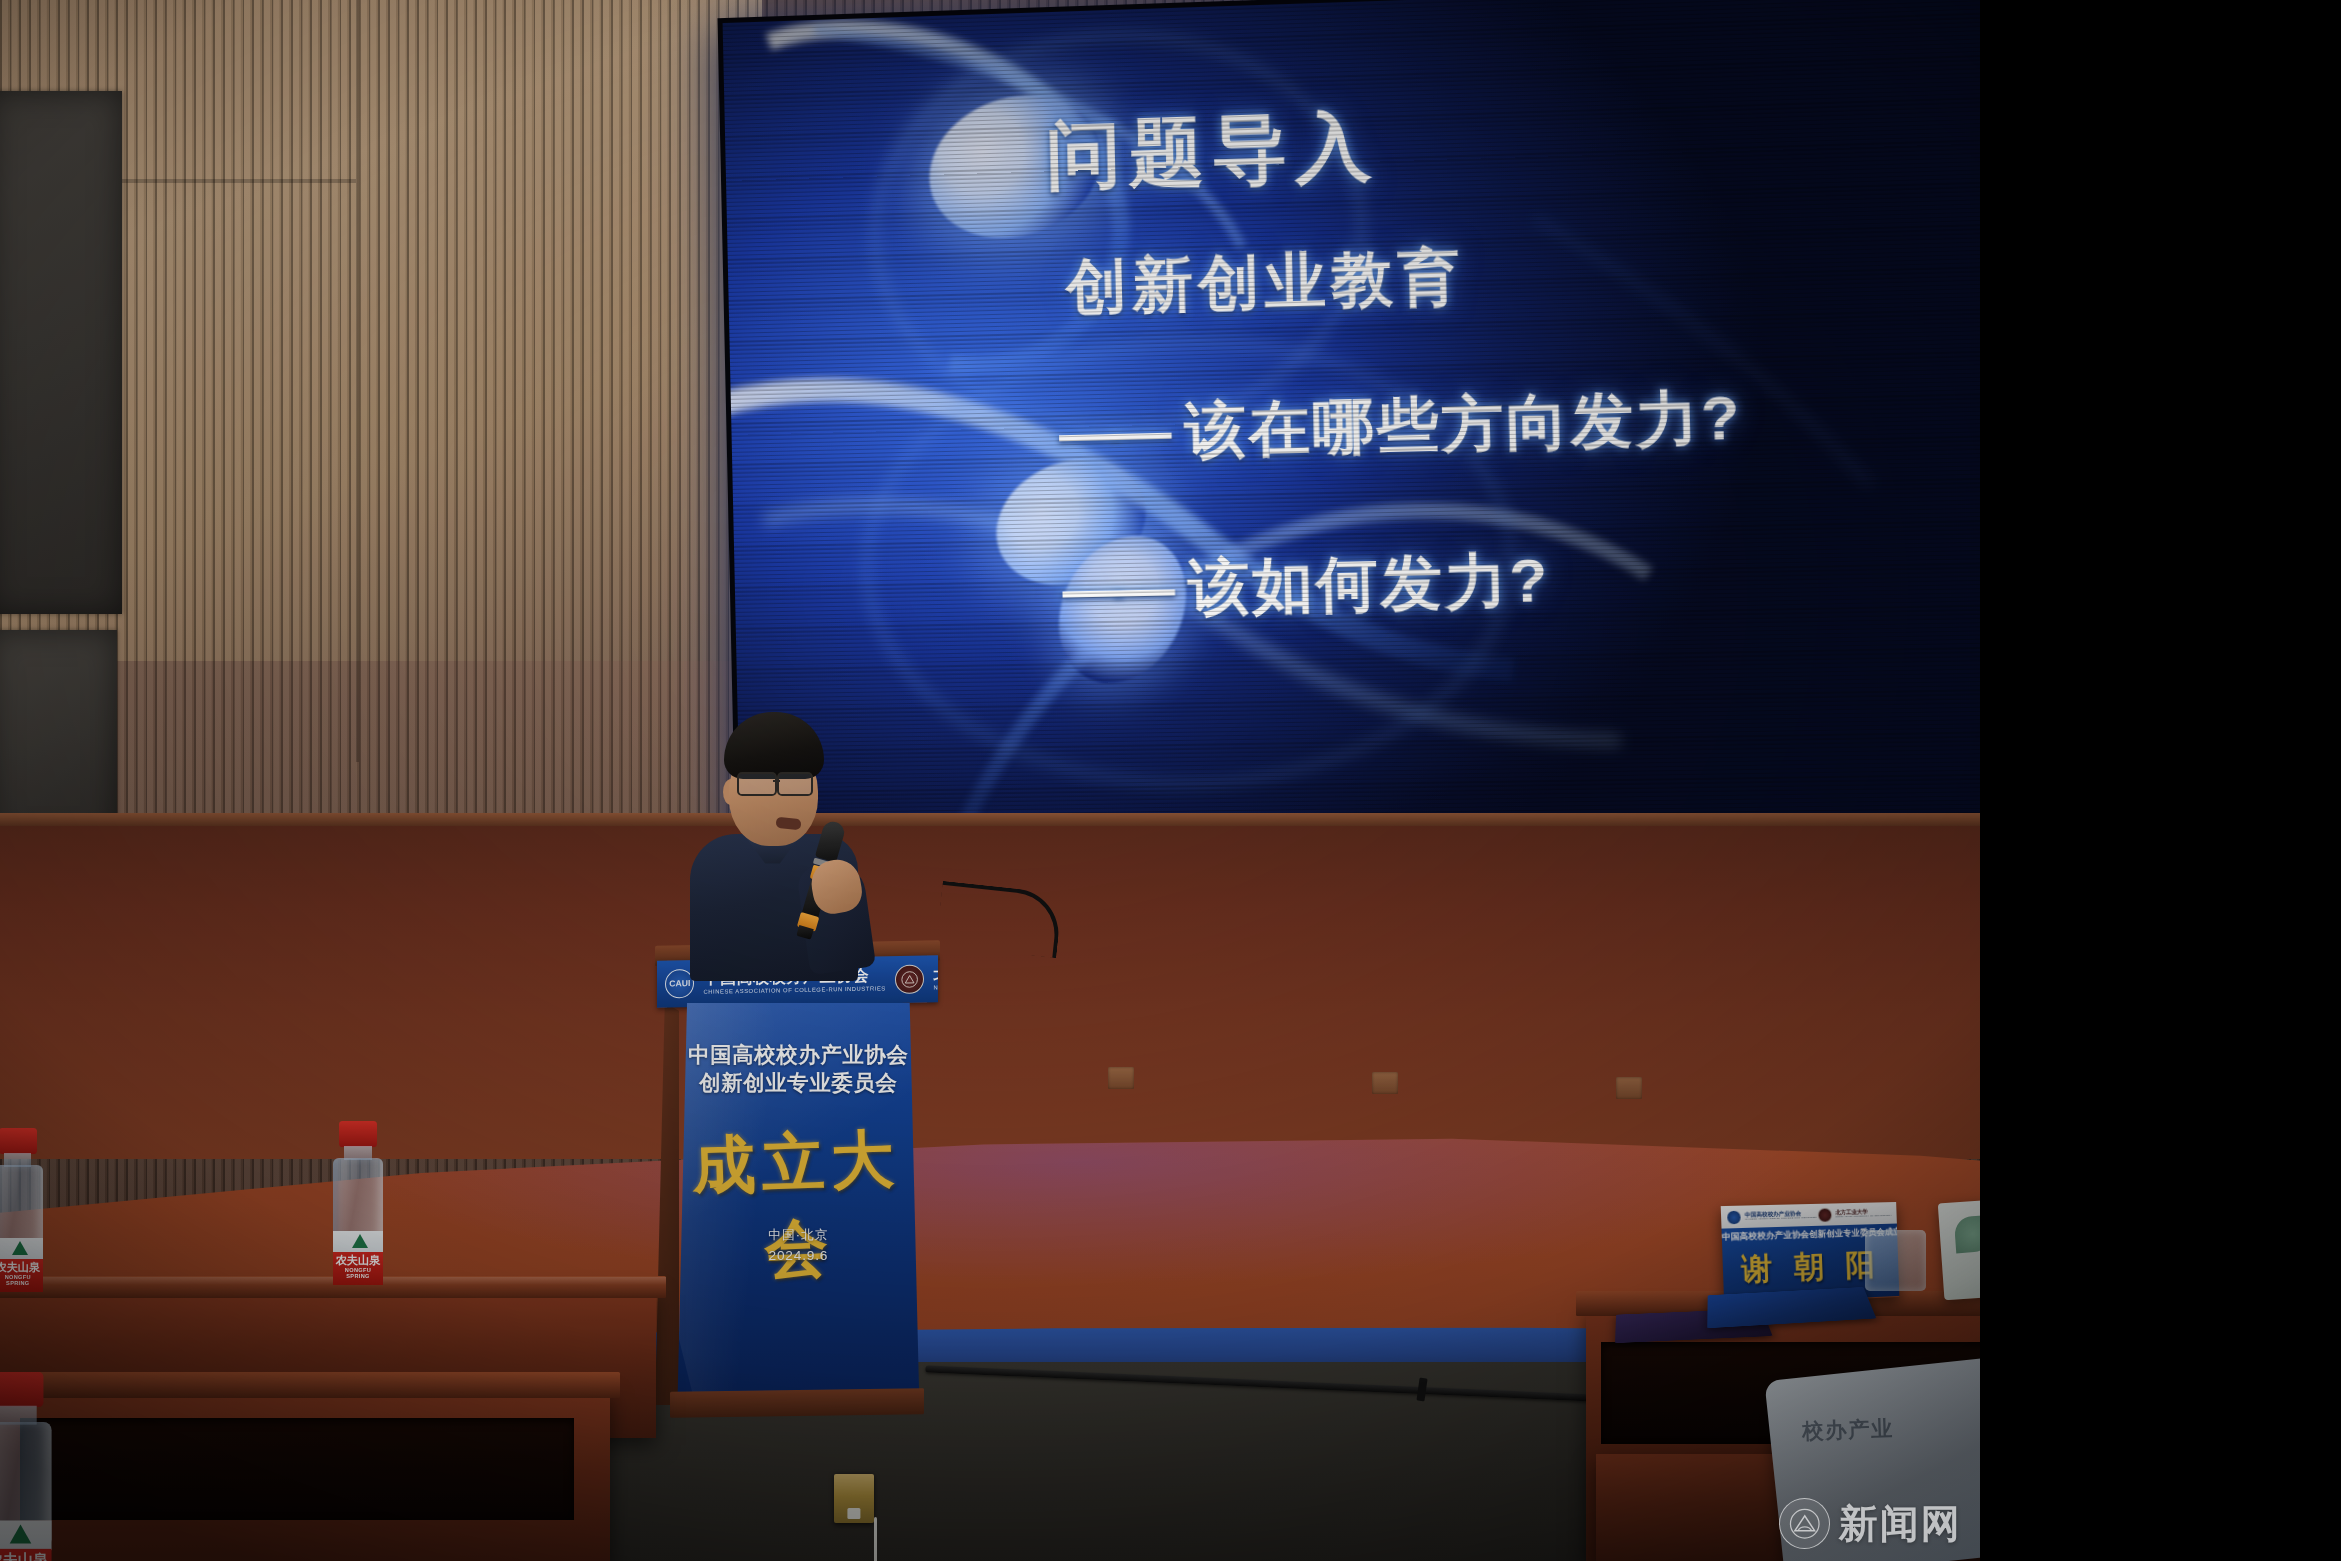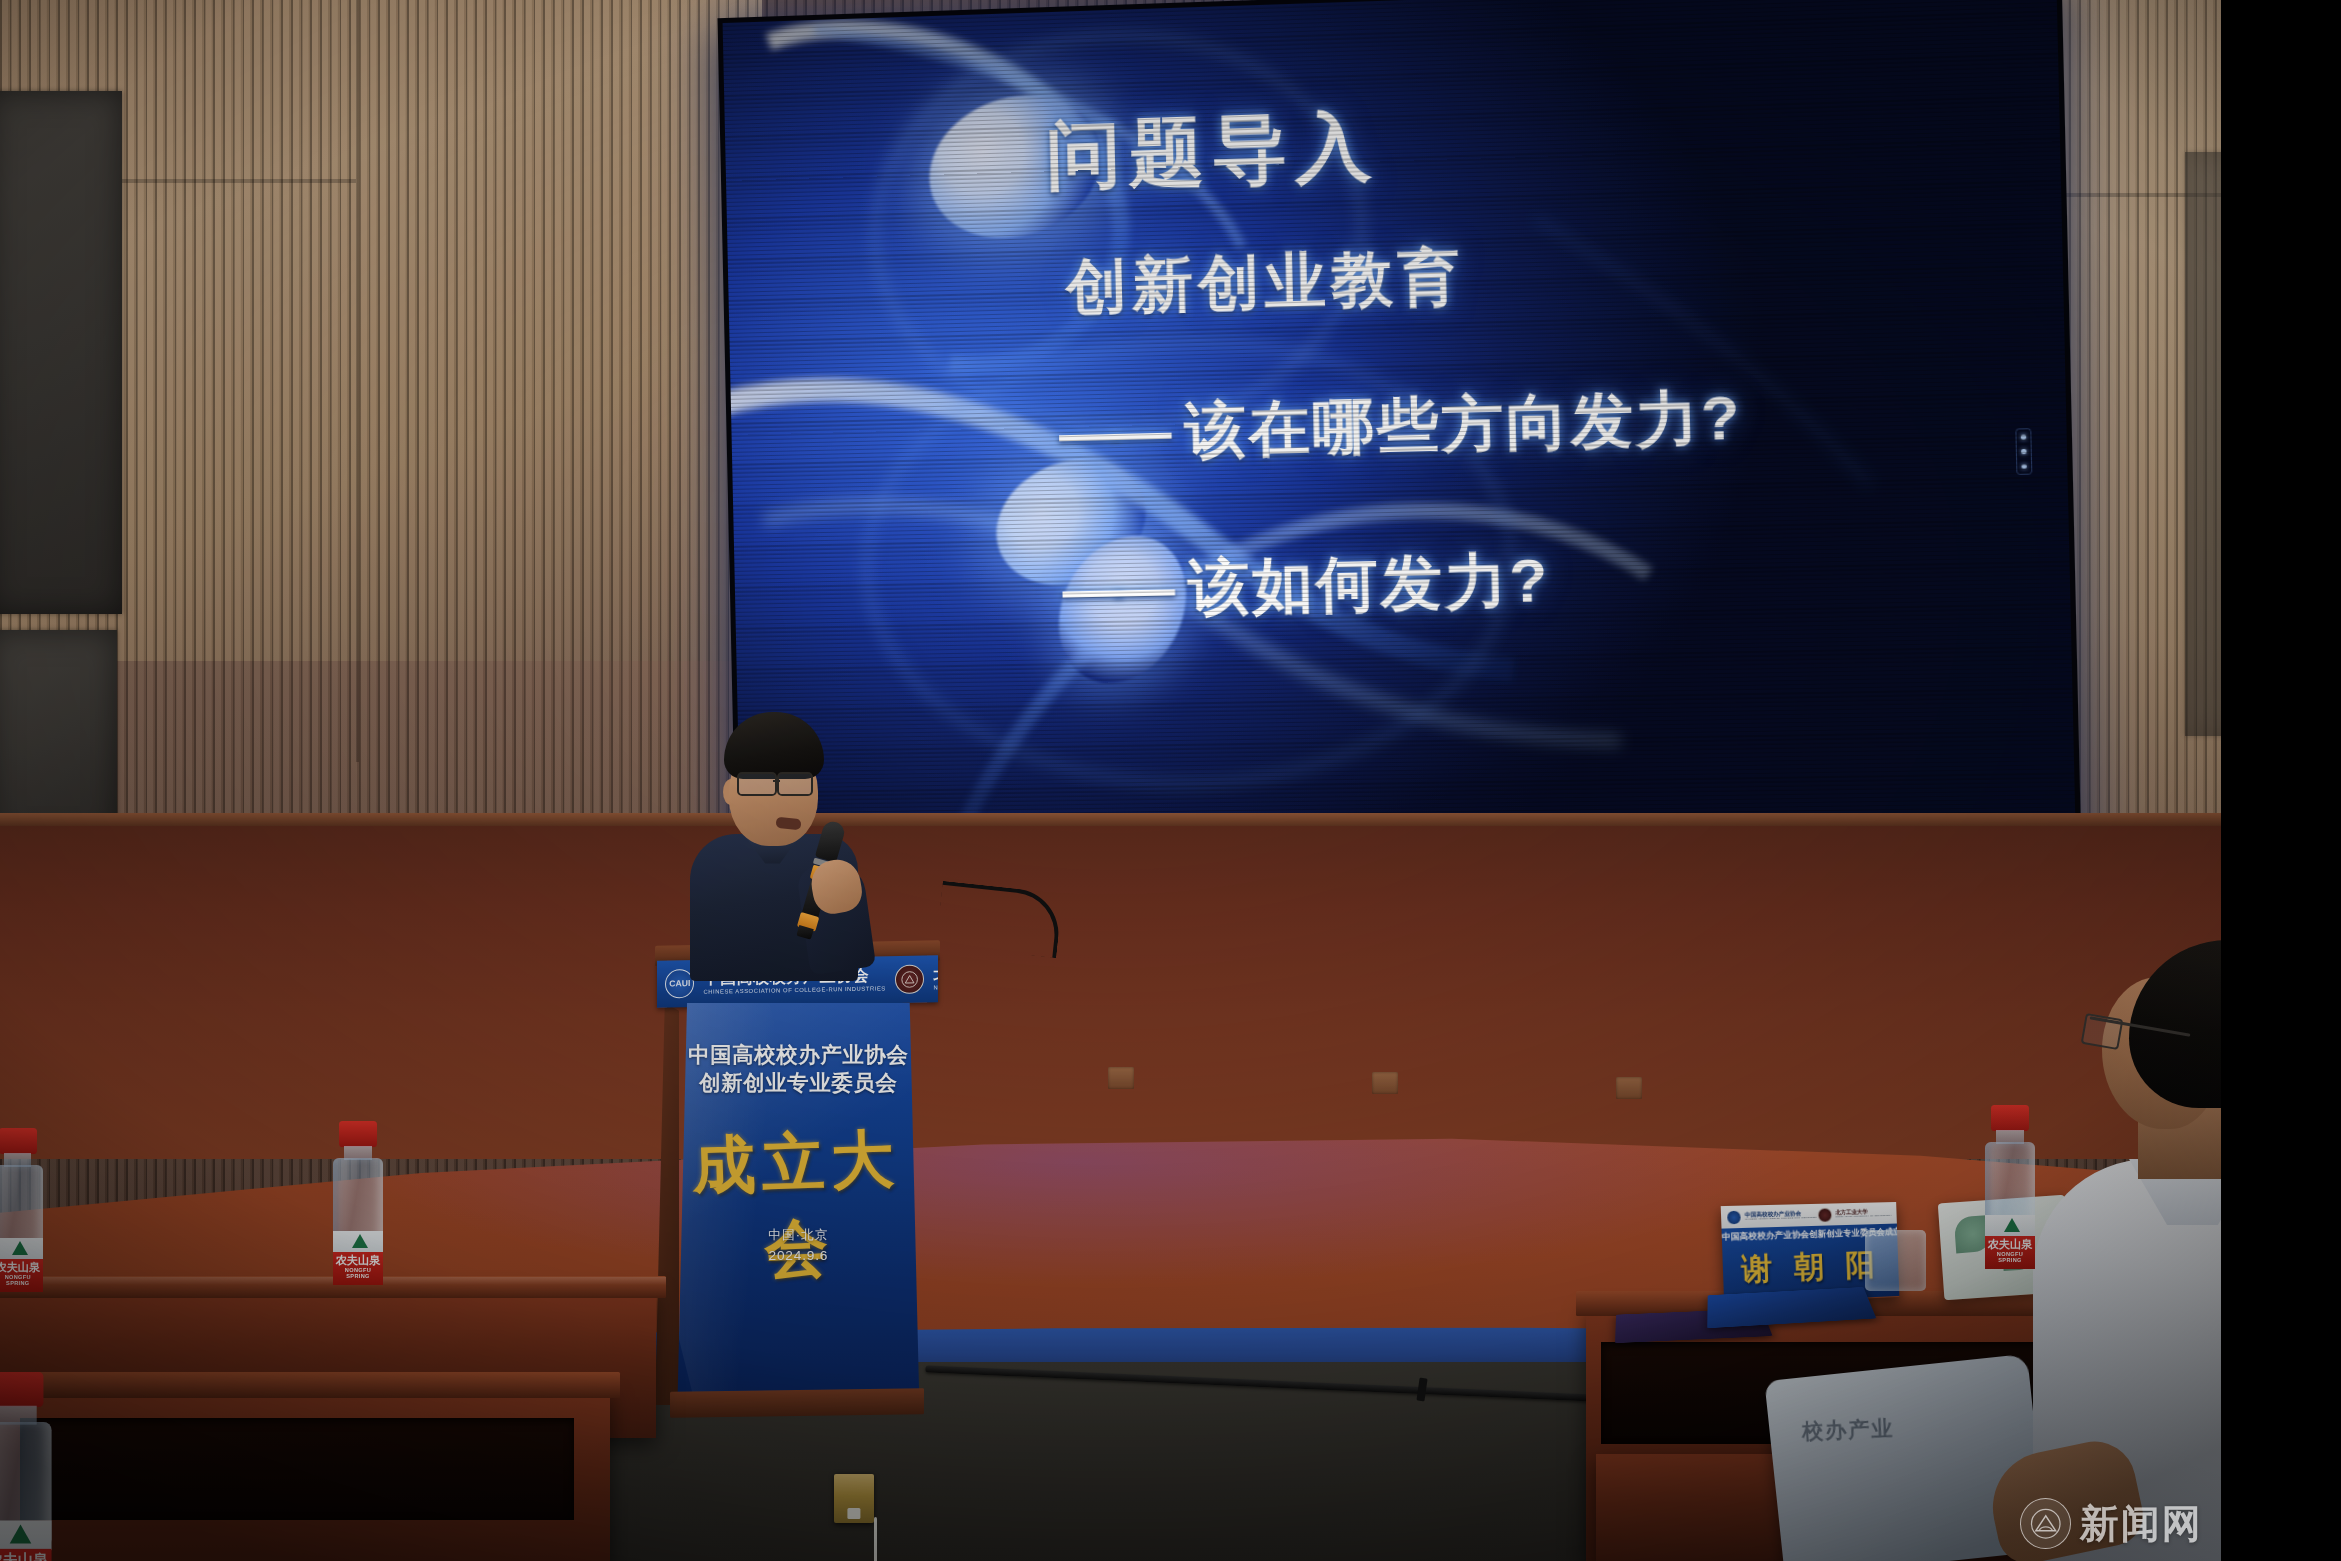--- a/index.html
+++ b/index.html
@@ -1,21 +1,21 @@
 <!DOCTYPE html>
 <html style="font-size:8.1px"><head>
 <meta charset="utf-8">
 <title>Conference Presentation Photo</title>
 <style>
   html,body{margin:0;padding:0;background:#000;}
   body{font-family:"Liberation Sans","DejaVu Sans",sans-serif;}
 
   #scene{
     position:relative;
-    width:2221px;height:1561px;
+    width:1980px;height:1561px;
     overflow:hidden;
     background:#3a2b24;
   }
 
   
   .wall{
     position:absolute;inset:0;
     background:
       repeating-linear-gradient(90deg,
         rgba(0,0,0,.32) 0px, rgba(0,0,0,.32) 1.5px,

